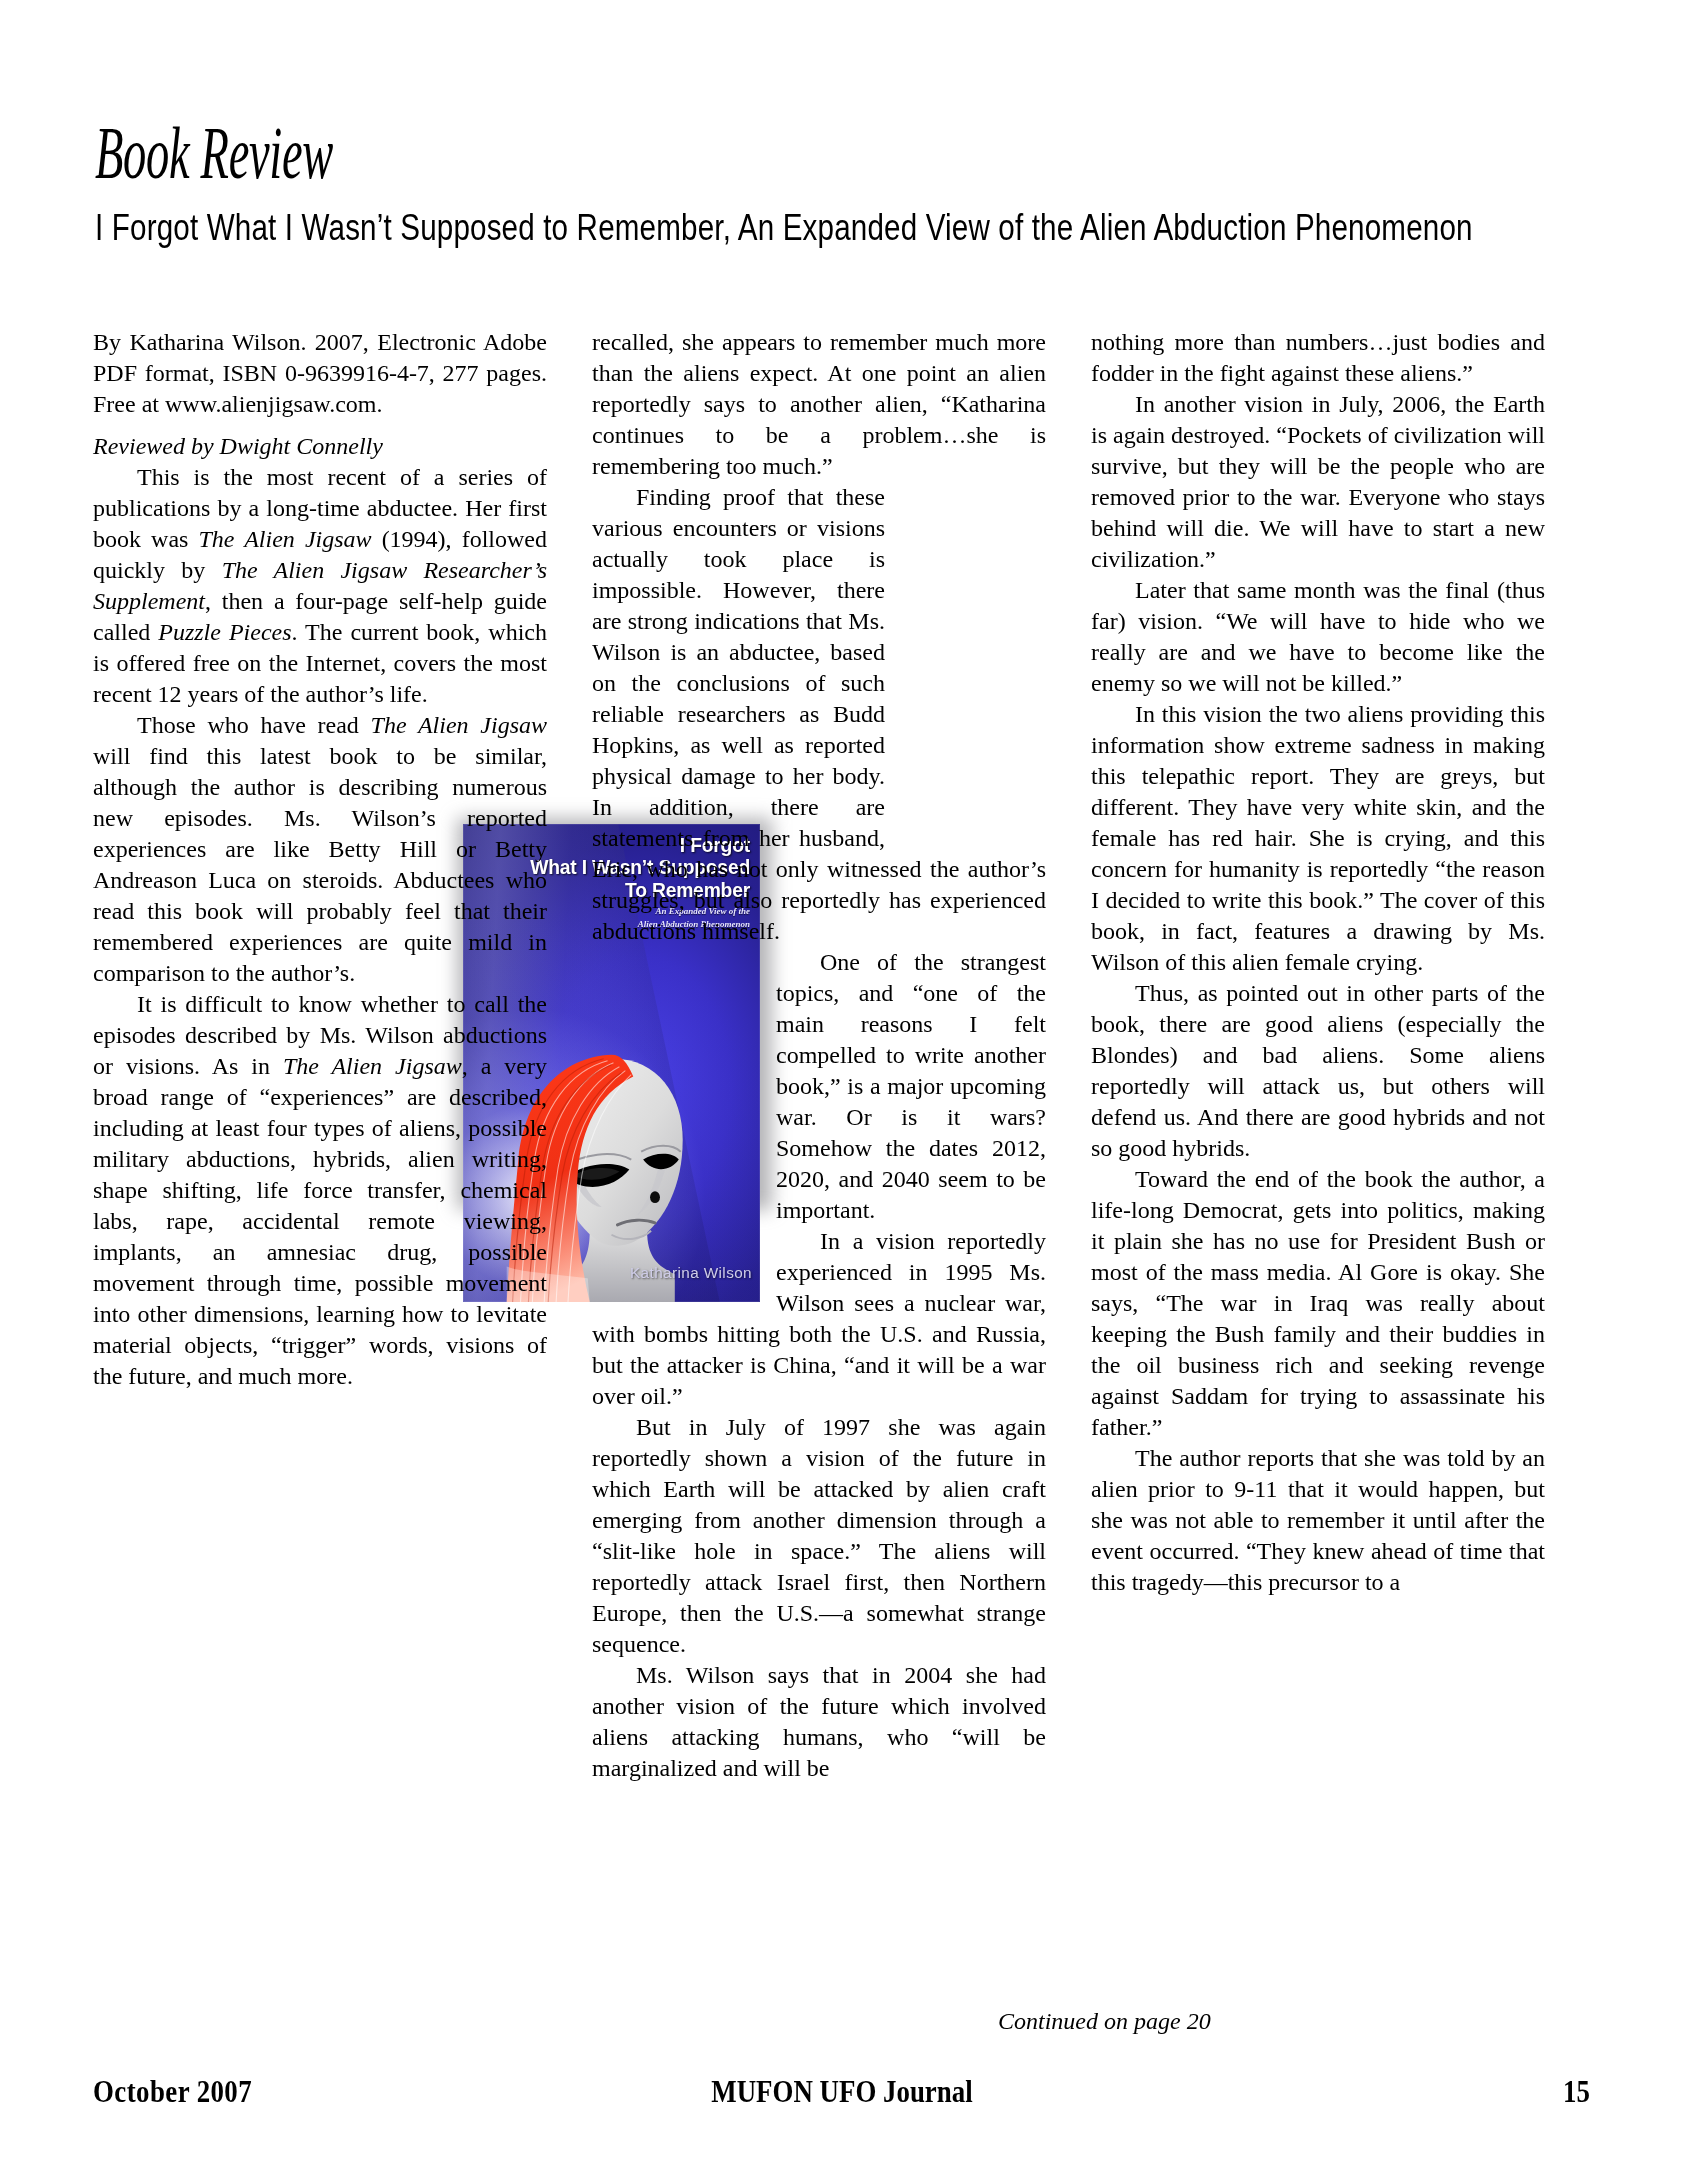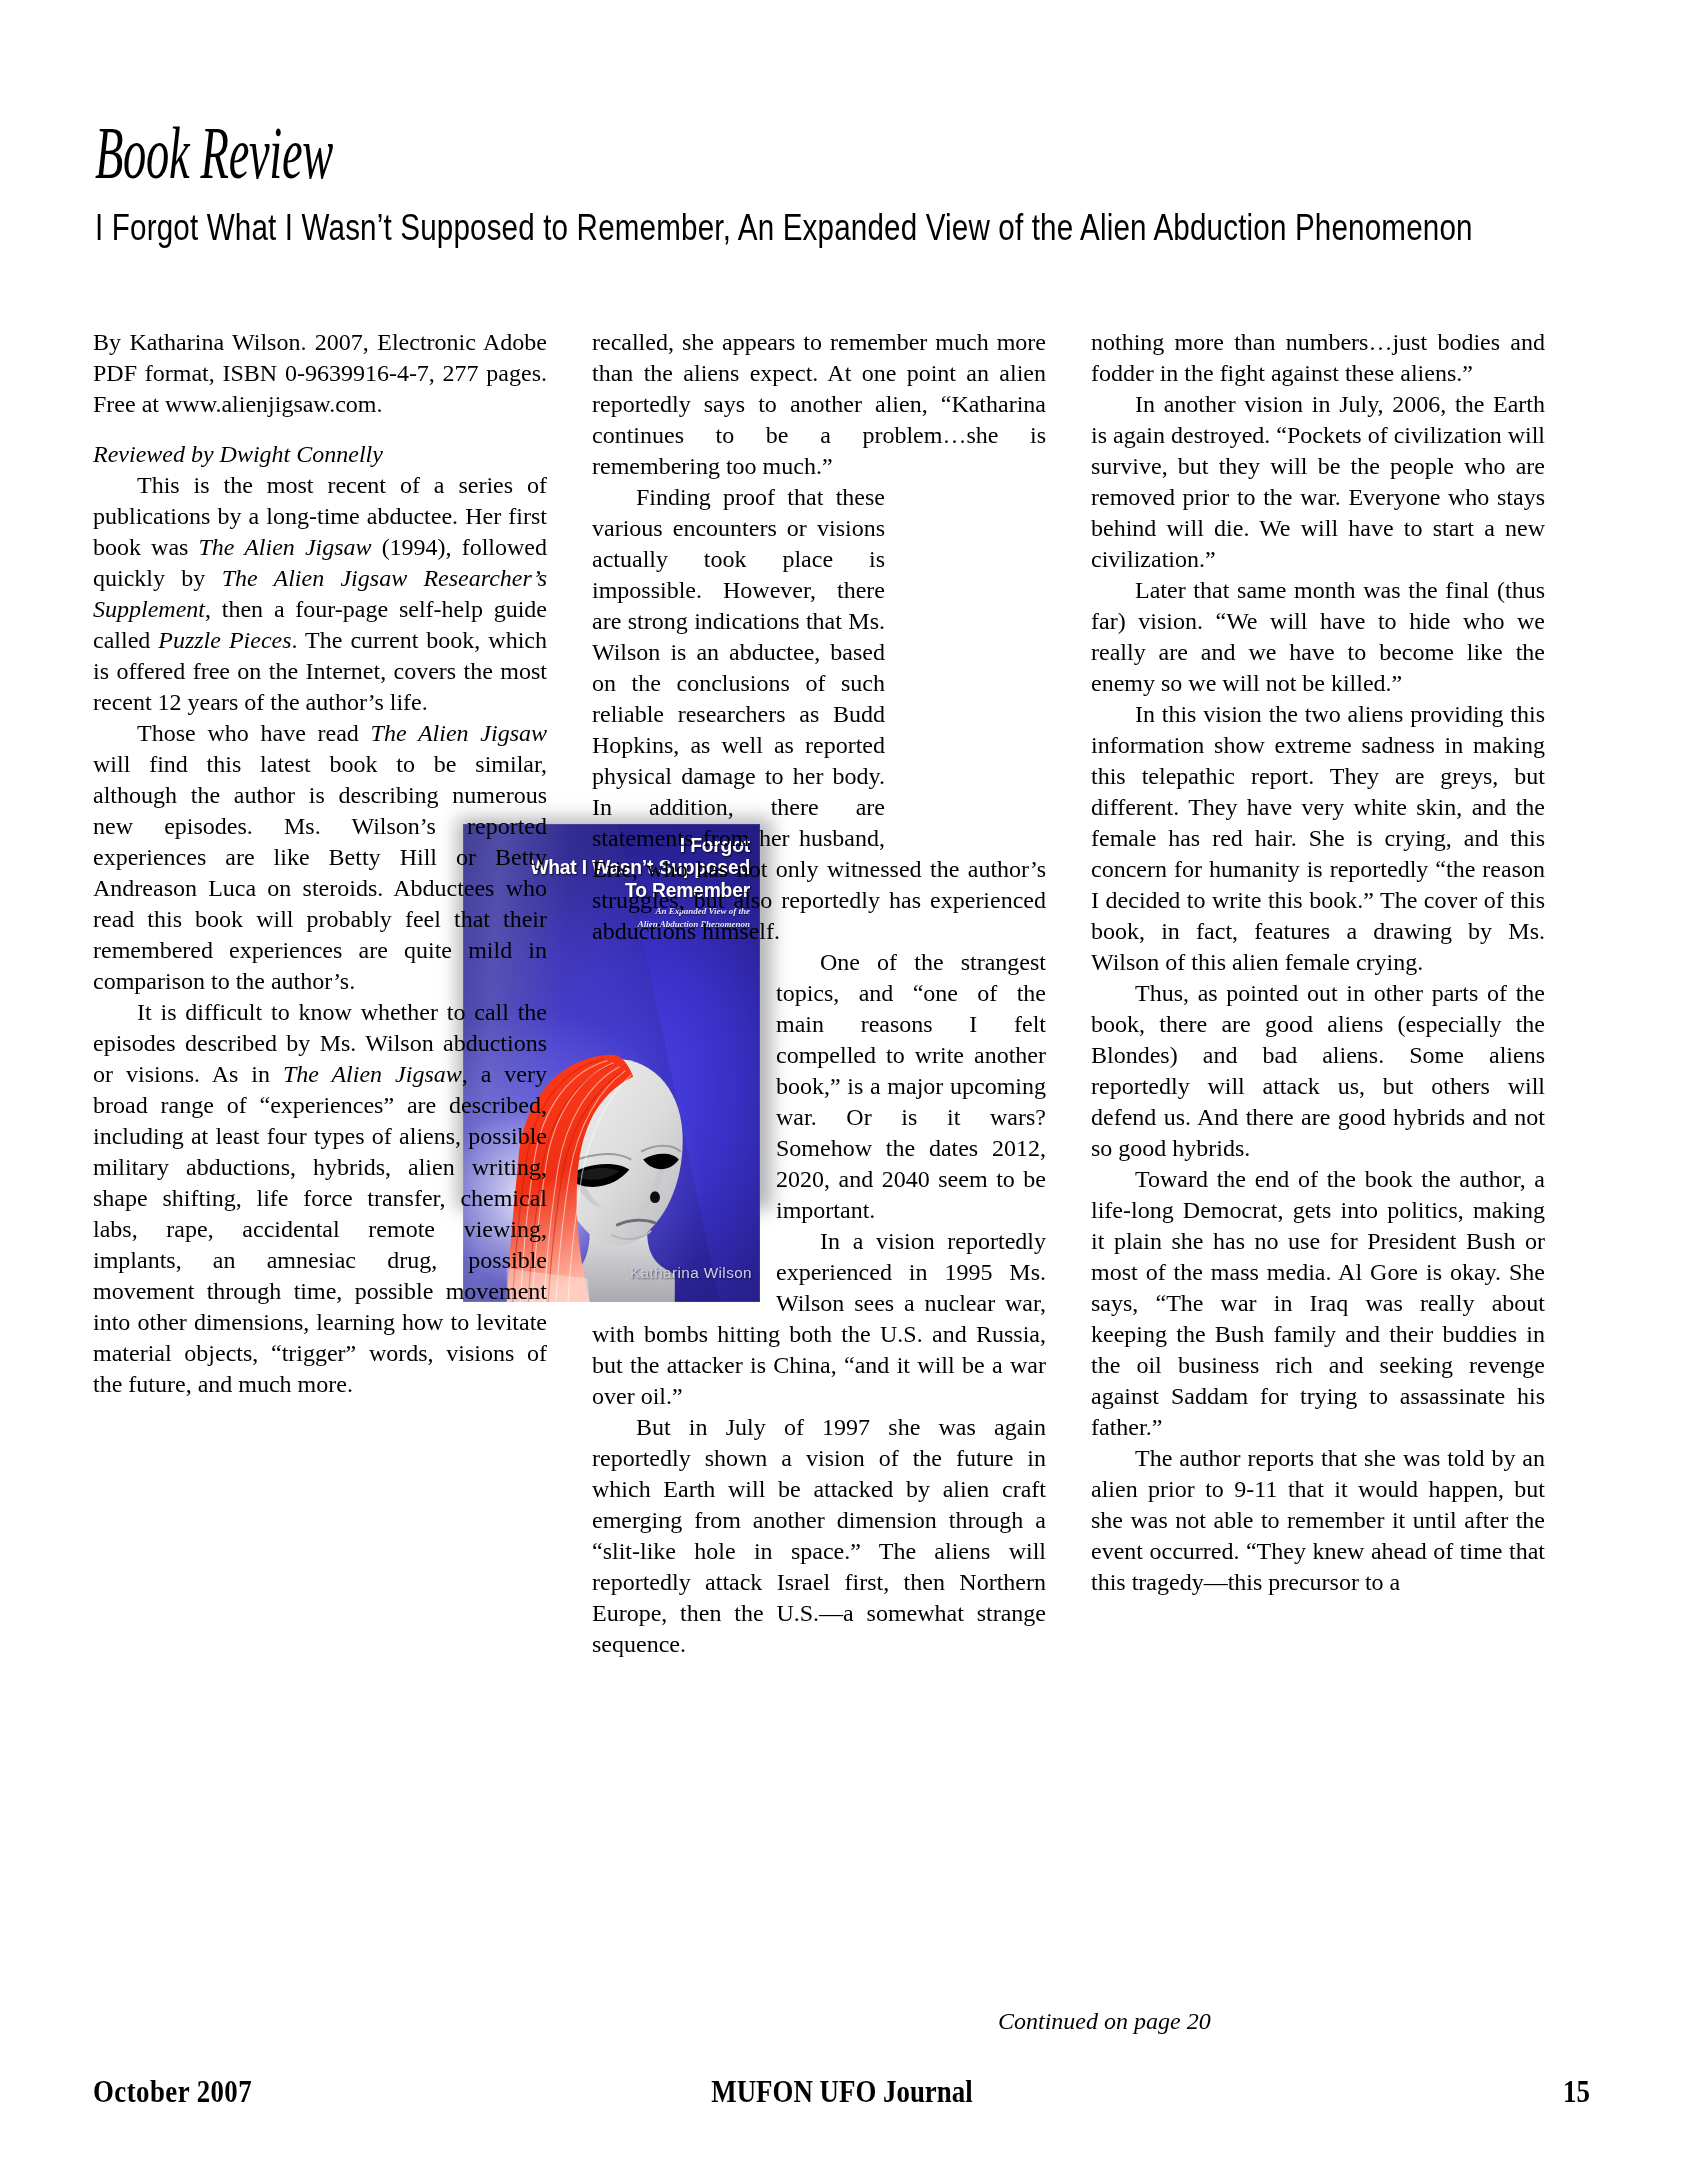--- a/index.html
+++ b/index.html
@@ -80,21 +80,21 @@
   .col-3 { left: 998px; }
 
   .col p {
     margin: 0;
     text-indent: 44px;
   }
   .col p.noindent { text-indent: 0; }
   .col p.byline {
     text-indent: 0;
     font-style: italic;
-    margin-top: 19px;
+    margin-top: 11px;
   }
   .col i { font-style: italic; }
 
   
   .float-right {
     float: right;
     width: 161px;
     height: 362px;
     shape-outside: inset(0);
     margin: 0;
@@ -317,20 +317,21 @@
       <p><span>Those who have read </span><i>The Alien Jigsaw</i><span> will find this latest book to be similar, although the author is describing numerous new episodes. Ms. Wilson’s reported experiences are like Betty Hill or Betty Andreason Luca on steroids. Abductees who read this book will probably feel that their remembered experiences are quite mild in comparison to the author’s.</span></p>
       <p><span>It is difficult to know whether to call the episodes described by Ms. Wilson abductions or visions. As in </span><i>The Alien Jigsaw</i><span>, a very broad range of “experiences” are described, including at least four types of aliens, possible military abductions, hybrids, alien writing, shape shifting, life force transfer, chemical labs, rape, accidental remote viewing, implants, an amnesiac drug, possible movement through time, possible movement into other dimensions, learning how to levitate material objects, “trigger” words, visions of the future, and much more.</span></p>
     </div>
 
     <div class="col col-2">
       <p class="noindent">recalled, she appears to remember much more than the aliens expect. At one point an alien reportedly says to another alien, “Katharina continues to be a problem…she is remembering too much.”</p>
       <p><span class="float-right"></span><span>Finding proof that these various encounters or visions actually took place is impossible. However, there are strong indications that Ms. Wilson is an abductee, based on the conclusions of such reliable researchers as Budd Hopkins, as well as reported physical damage to her body. In addition, there are statements from her husband, Eric, who has not only witnessed the author’s struggles, but also reportedly has experienced abductions himself.</span></p>
       <p><span class="float-left"></span><span>One of the strangest topics, and “one of the main reasons I felt compelled to write another book,” is a major upcoming war. Or is it wars? Somehow the dates 2012, 2020, and 2040 seem to be important.</span></p>
       <p>In a vision reportedly experienced in 1995 Ms. Wilson sees a nuclear war, with bombs hitting both the U.S. and Russia, but the attacker is China, “and it will be a war over oil.”</p>
       <p>But in July of 1997 she was again reportedly shown a vision of the future in which Earth will be attacked by alien craft emerging from another dimension through a “slit-like hole in space.” The aliens will reportedly attack Israel first, then Northern Europe, then the U.S.—a somewhat strange sequence.</p>
+      <p>Ms. Wilson says that in 2004 she had another vision of the future which involved aliens attacking humans, who “will be marginalized and will be</p>
     </div>
 
     <div class="col col-3">
       <p class="noindent">nothing more than numbers…just bodies and fodder in the fight against these aliens.”</p>
       <p>In another vision in July, 2006, the Earth is again destroyed. “Pockets of civilization will survive, but they will be the people who are removed prior to the war. Everyone who stays behind will die. We will have to start a new civilization.”</p>
       <p>Later that same month was the final (thus far) vision. “We will have to hide who we really are and we have to become like the enemy so we will not be killed.”</p>
       <p>In this vision the two aliens providing this information show extreme sadness in making this telepathic report. They are greys, but different. They have very white skin, and the female has red hair. She is crying, and this concern for humanity is reportedly “the reason I decided to write this book.” The cover of this book, in fact, features a drawing by Ms. Wilson of this alien female crying.</p>
       <p>Thus, as pointed out in other parts of the book, there are good aliens (especially the Blondes) and bad aliens. Some aliens reportedly will attack us, but others will defend us. And there are good hybrids and not so good hybrids.</p>
       <p>Toward the end of the book the author, a life-long Democrat, gets into politics, making it plain she has no use for President Bush or most of the mass media. Al Gore is okay. She says, “The war in Iraq was really about keeping the Bush family and their buddies in the oil business rich and seeking revenge against Saddam for trying to assassinate his father.”</p>
       <p>The author reports that she was told by an alien prior to 9-11 that it would happen, but she was not able to remember it until after the event occurred. “They knew ahead of time that this tragedy—this precursor to a</p>

